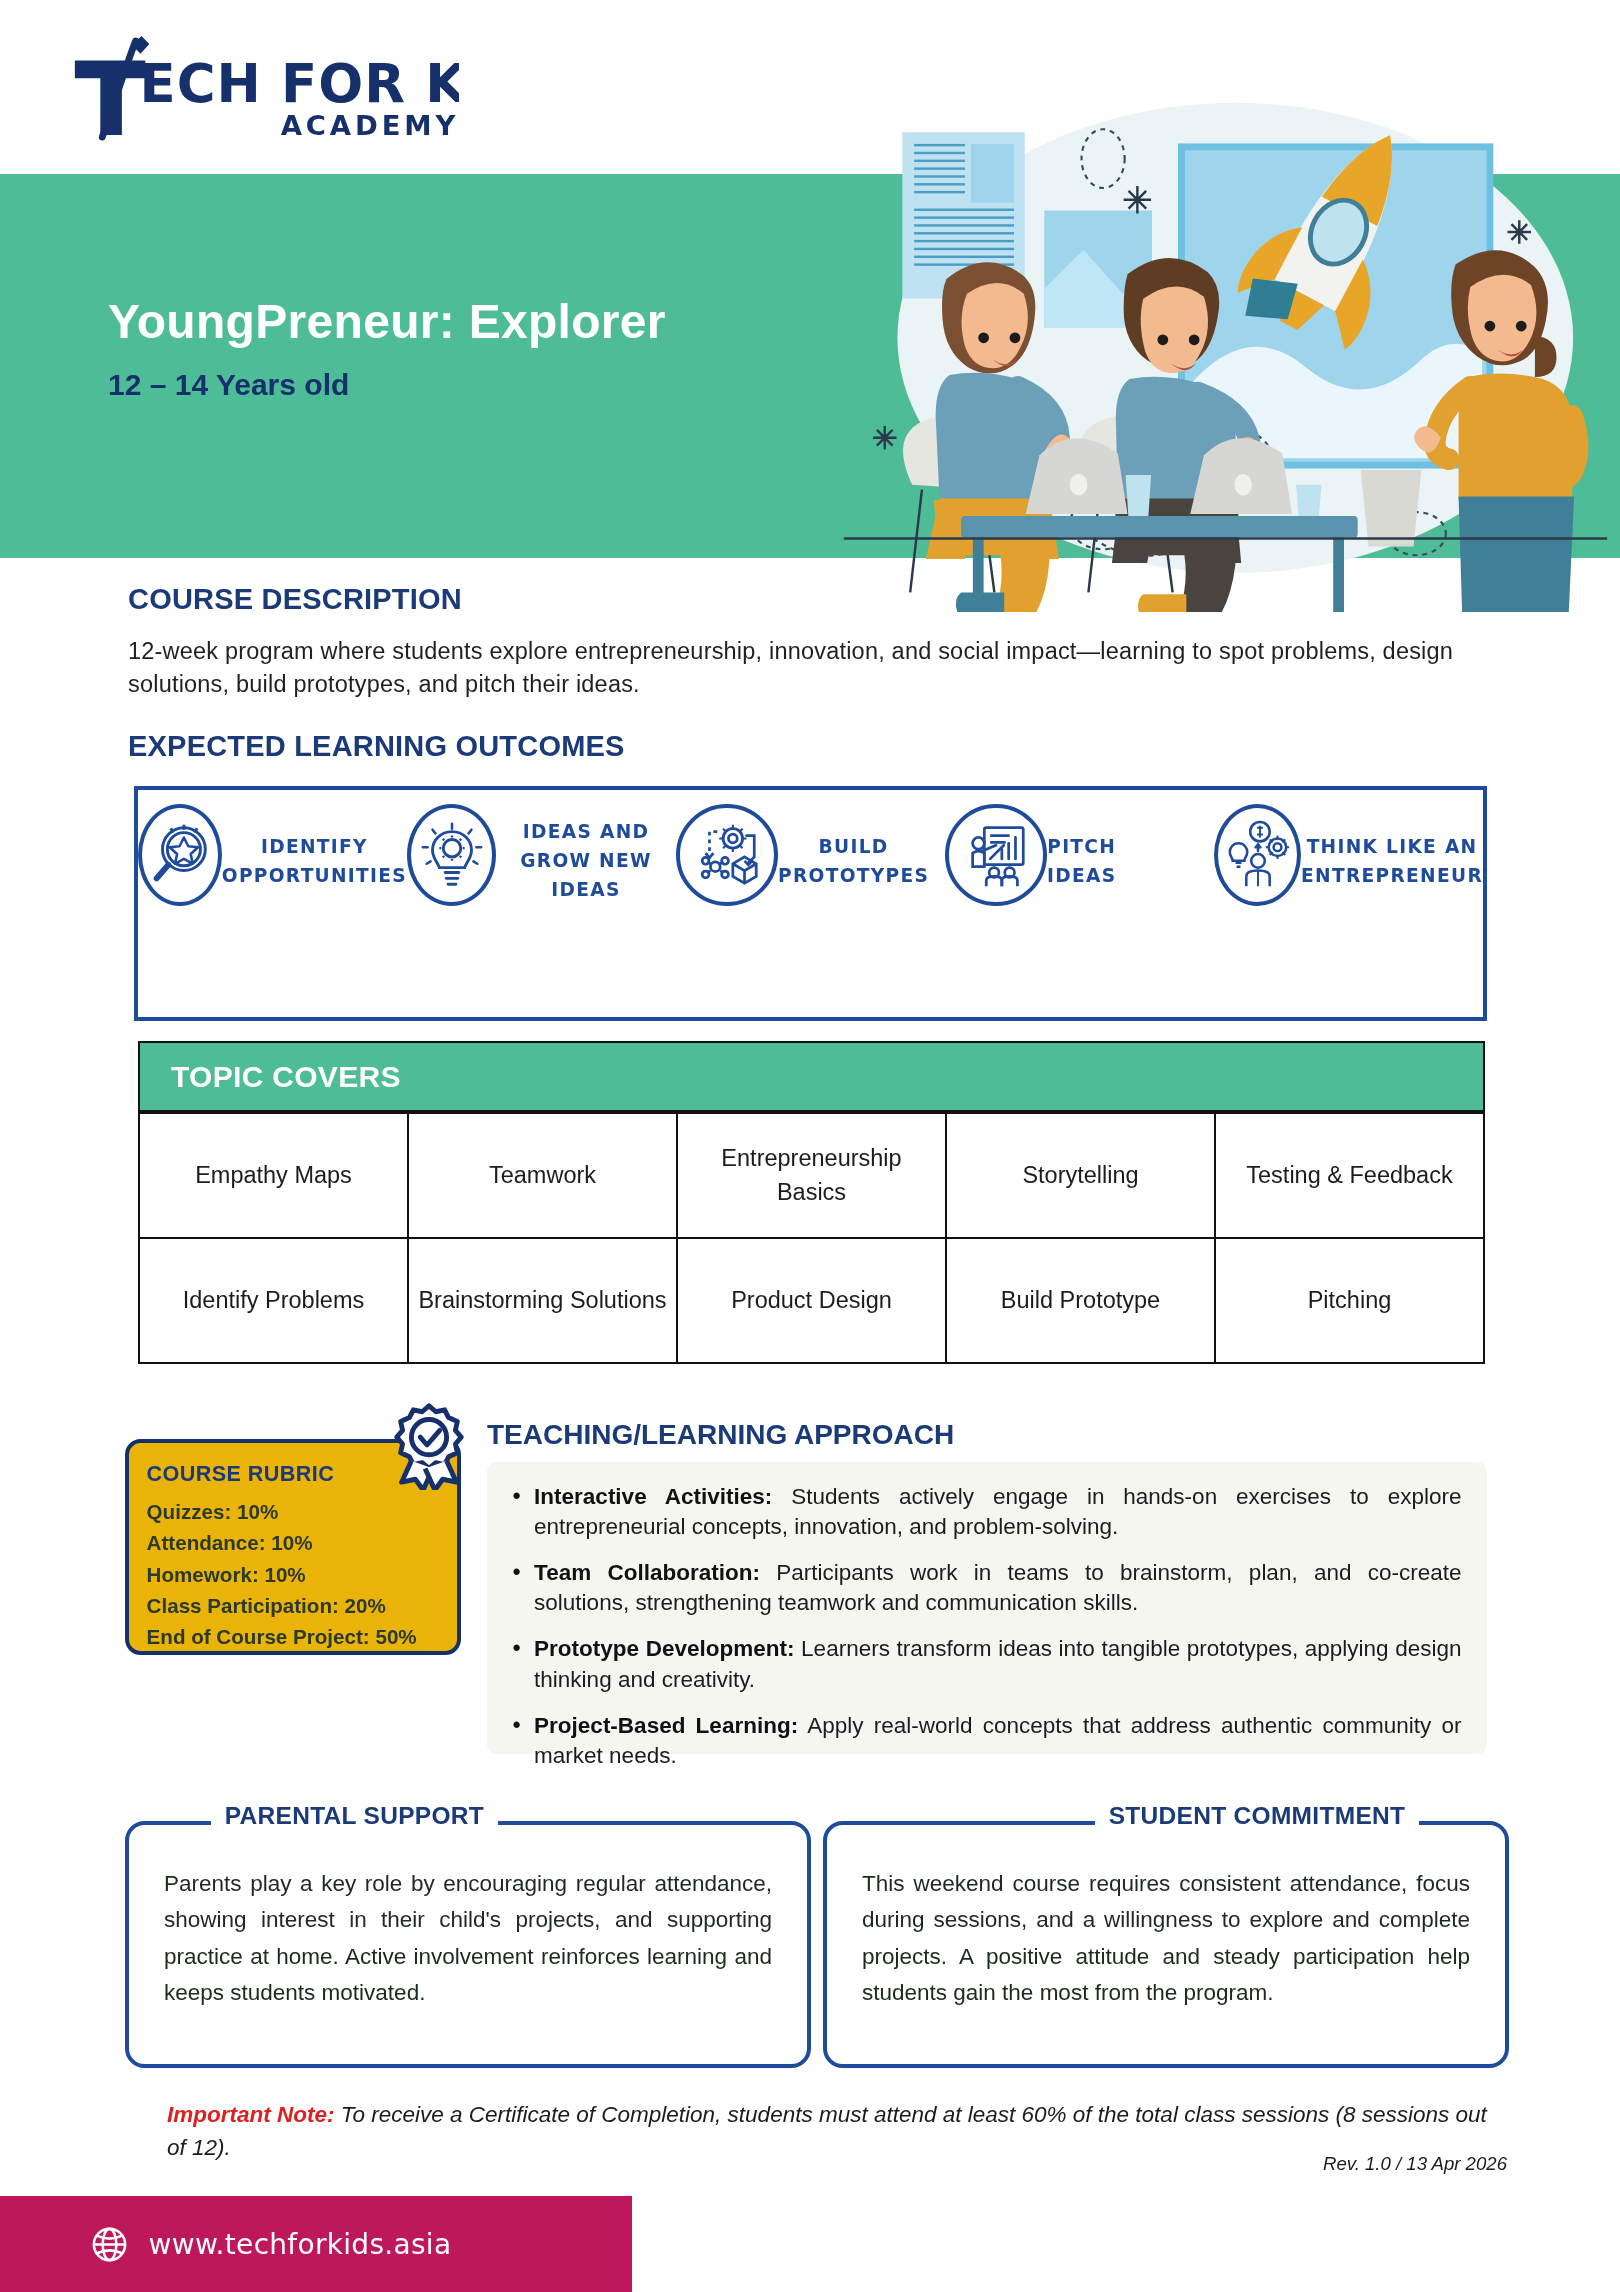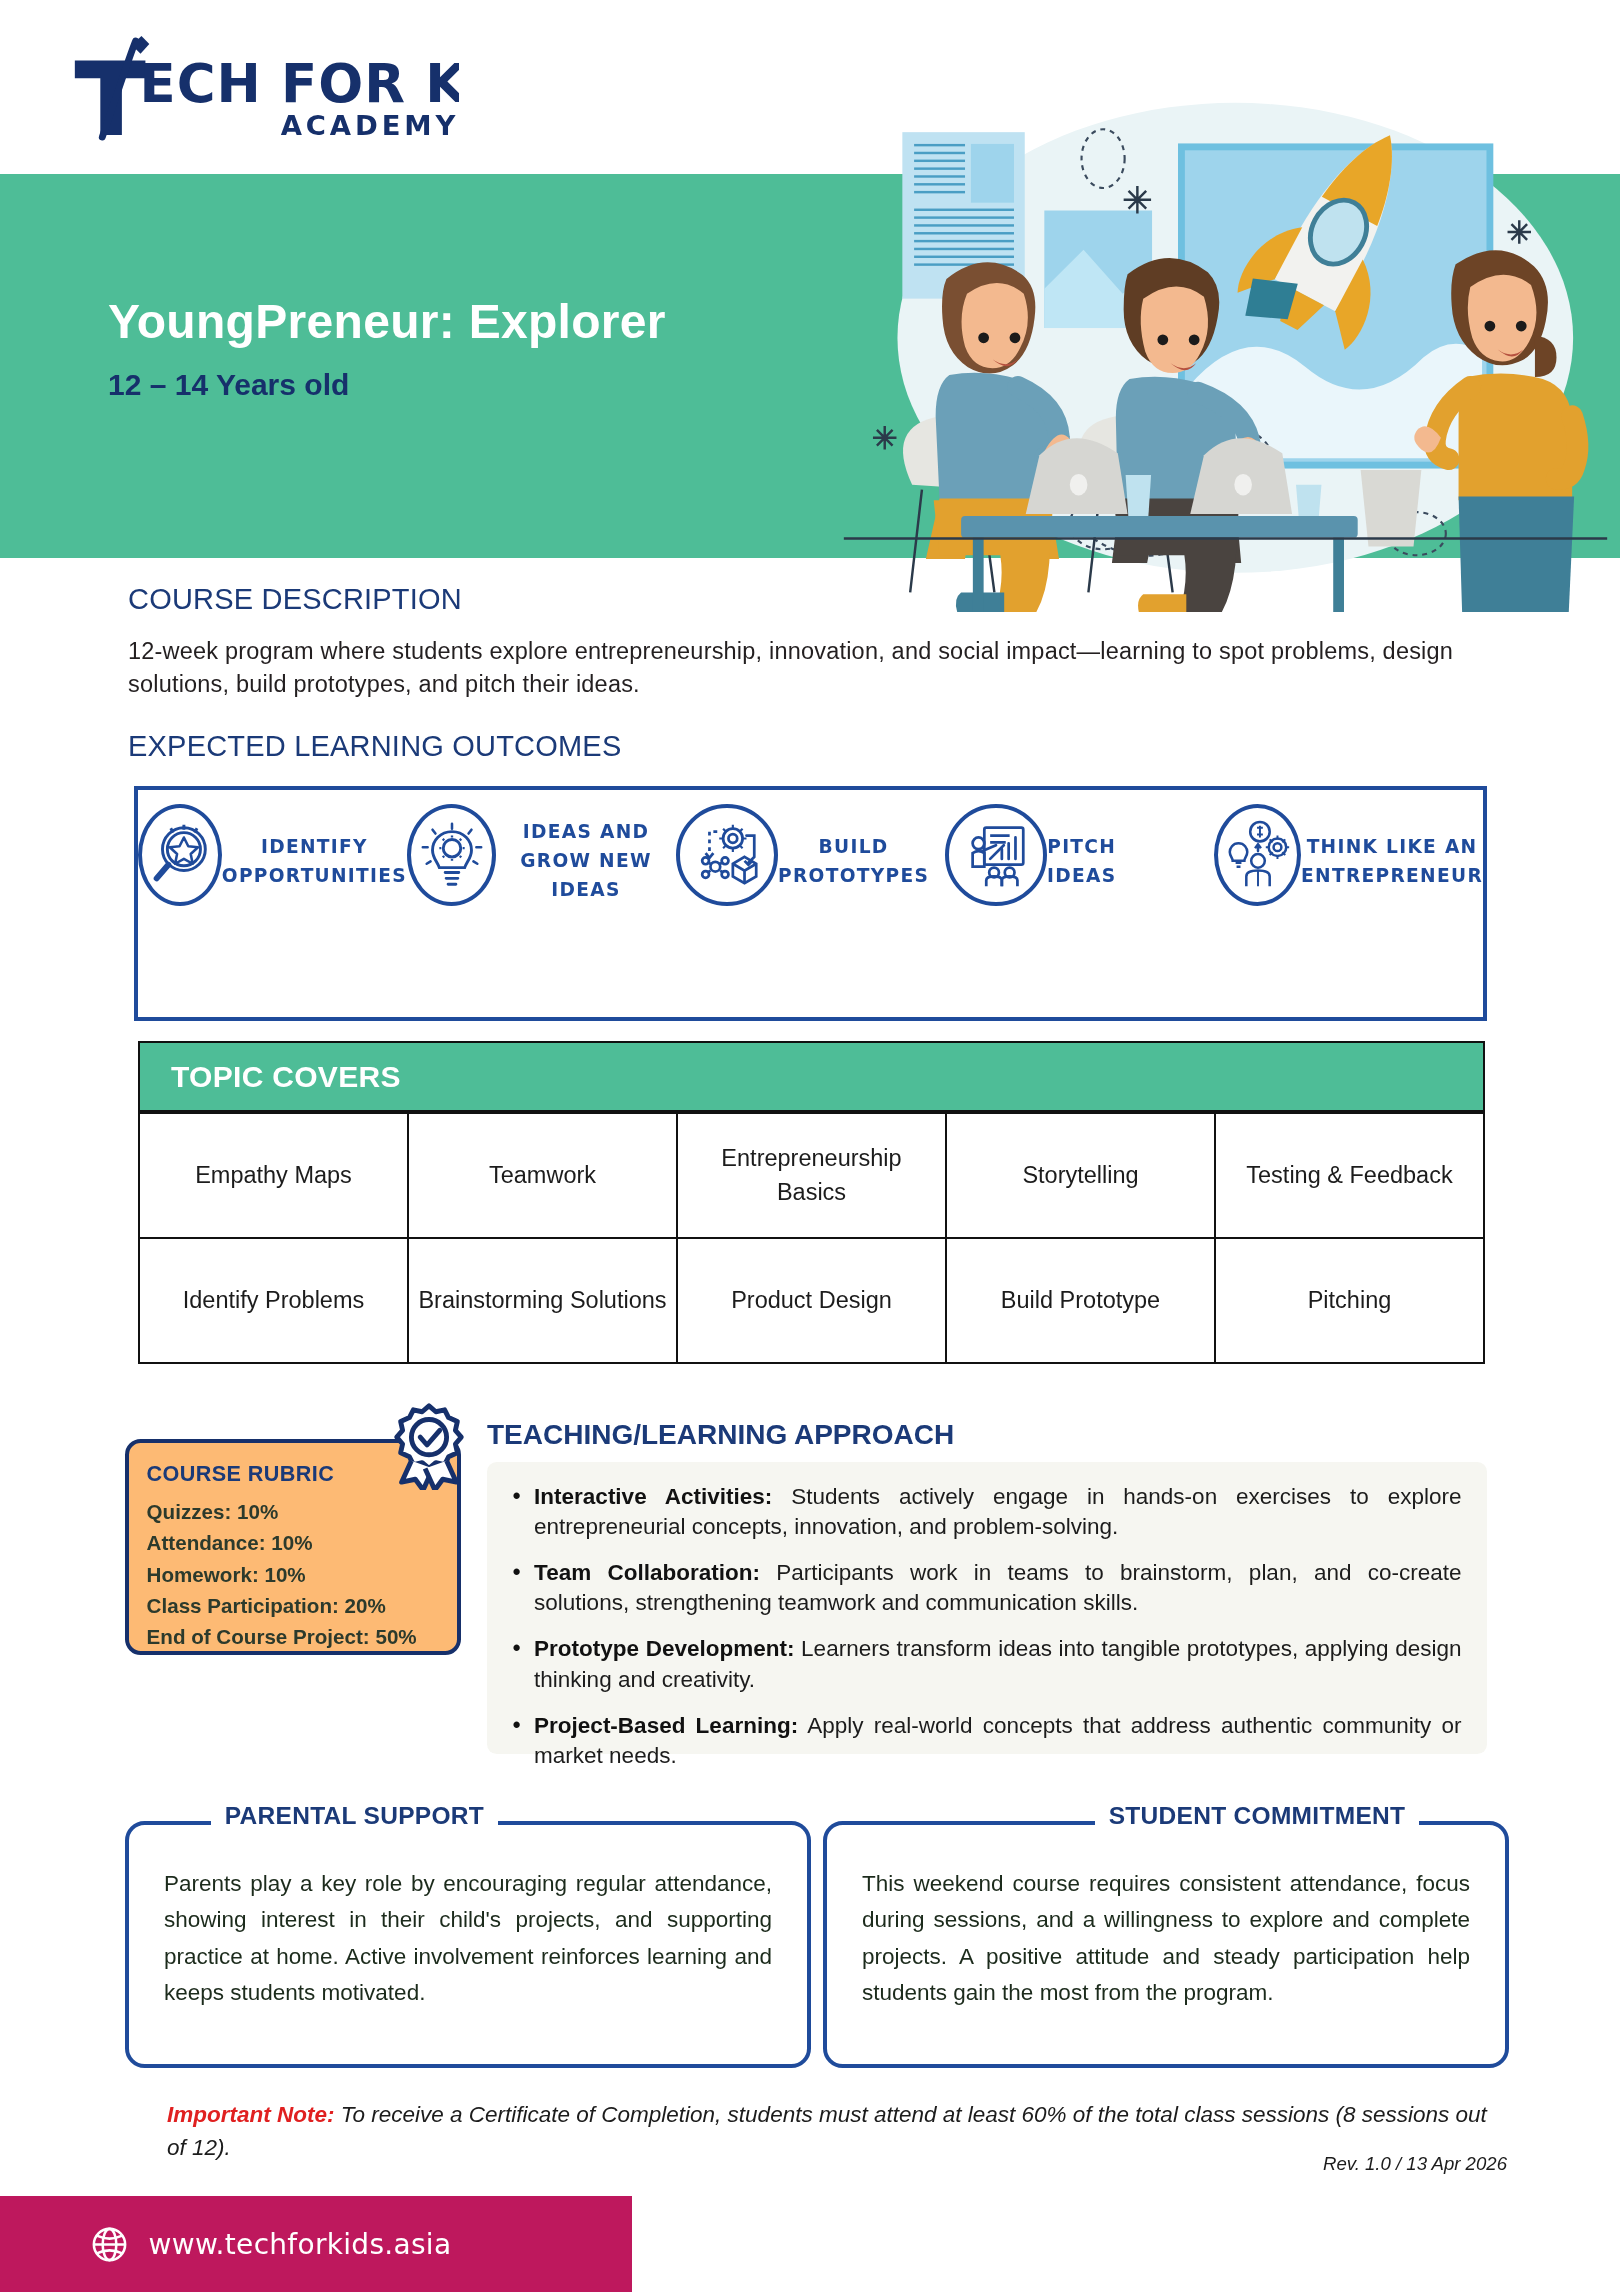--- a/index.html
+++ b/index.html
@@ -17,21 +17,21 @@
 
   
   .hero-band { position:absolute; left:0; top:174px; width:1620px; height:384px; background:#4ebd97; }
   .hero-title { position:absolute; left:108px; top:294px; font-size:48px; font-weight:bold; color:#ffffff; letter-spacing:0.3px; }
   .hero-sub { position:absolute; left:108px; top:368px; font-size:30px; font-weight:bold; color:#16306b; }
 
   
   .hero-art { position:absolute; left:843px; top:93px; width:765px; height:519px; }
 
   
-  .sec-head { position:absolute; font-size:29px; font-weight:normal; color:#1b3a78; letter-spacing:0.2px; }
+  .sec-head { position:absolute; font-size:29px; font-weight:bold; color:#1b3a78; letter-spacing:0.2px; }
   #h-course-desc { left:128px; top:583px; }
   #h-outcomes   { left:128px; top:730px; }
 
   .course-desc-body {
     position:absolute; left:128px; top:635px; width:1353px;
     font-size:23.5px; line-height:1.42; color:#231f20; letter-spacing:0.2px;
   }
 
   
   .outcomes-box {
@@ -60,21 +60,21 @@
   .topics-head span { color:#fff; font-size:30px; font-weight:bold; letter-spacing:0.3px; }
   .topics-table { width:100%; border-collapse:collapse; table-layout:fixed; }
   .topics-table td {
     border:2.9px solid #111; height:125px; text-align:center; vertical-align:middle;
     font-size:23.5px; color:#1c1c1c; line-height:1.42; padding:3.9px 7.8px;
   }
 
   
   .rubric-box {
     position:absolute; left:125px; top:1439px; width:336px; height:216px;
-    border:4.9px solid #16306b; border-radius:15.7px; background:#fdba74;
+    border:4.9px solid #16306b; border-radius:15.7px; background:#eab308;
   }
   .rubric-title { position:absolute; left:17.6px; top:17.6px; font-size:21.6px; font-weight:bold; color:#1b3a78; letter-spacing:0.4px; }
   .rubric-list { position:absolute; left:17.6px; top:53px; width:304px; }
   .rubric-list div { font-size:20.6px; font-weight:bold; color:#2c3a2c; line-height:1.52; }
   .badge-icon { position:absolute; left:384px; top:1400px; width:90px; height:90px; }
 
   
   .tl-head { position:absolute; left:487px; top:1419px; font-size:28px; font-weight:bold; color:#1b3a78; }
   .tl-box {
     position:absolute; left:487px; top:1462px; width:1000px; height:292px;

